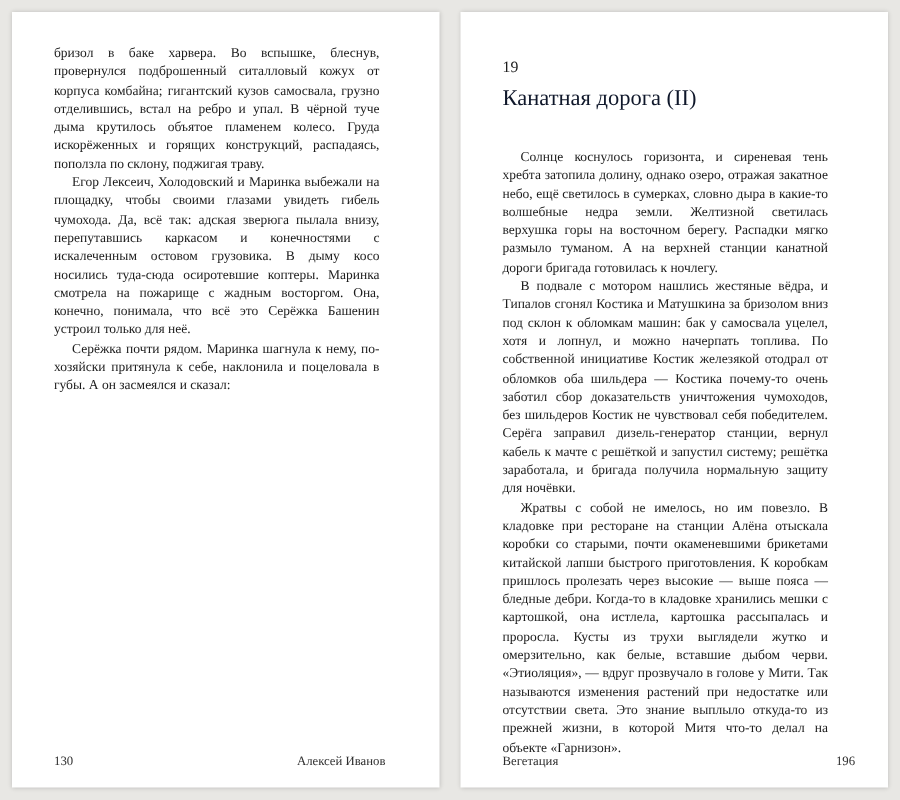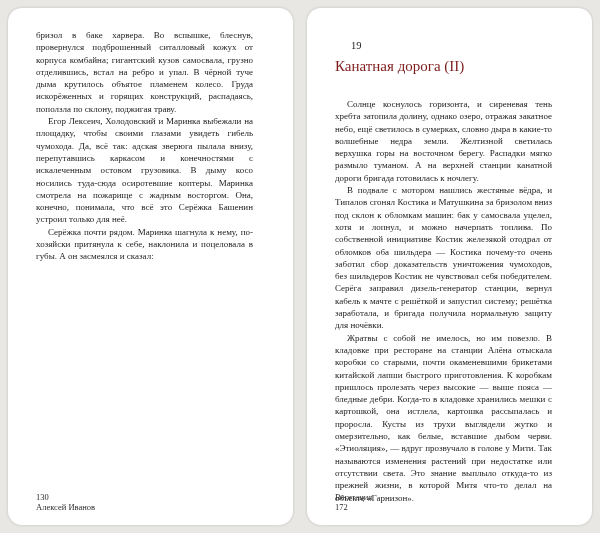--- a/index.html
+++ b/index.html
@@ -18,52 +18,50 @@
     height: 533px;
   }
   .page {
     position: relative;
     width: 337px;
     height: 517px;
     background: #ffffff;
     box-shadow: 0 0 3px rgba(0,0,0,0.18);
     padding: 21px 40px 40px 28px;
     overflow: hidden;
-    border-radius: 14px;
   }
   .page-body {
     font-size: 9px;
     line-height: 12.3px;
     text-align: justify;
     color: #1c1c1c;
   }
   .page-body p { margin: 0; text-indent: 12px; }
   .page-body p.no-indent { text-indent: 0; }
   .chapter-number {
     font-size: 10.5px;
     line-height: 13px;
     color: #1c1c1c;
-    margin: 10px 0 5px 16px;
+    margin: 10px 0 5px 0;
   }
   .chapter-title {
     font-size: 15px;
     font-weight: normal;
     line-height: 18px;
-    color: #7f1d1d;
+    color: #0f172a;
     margin: 0 0 23px 0;
   }
   .footer {
     position: absolute;
     left: 28px; right: 22px; bottom: 13px;
     display: flex;
     justify-content: space-between;
     align-items: baseline;
     font-size: 8.5px;
     color: #2e2e2e;
-    flex-direction: column;
   }
   .footer .inset-right { margin-right: 14px; }
   .footer .inset-left { }
 </style>
 </head>
 <body>
 
 <div class="spread">
 
   <div class="page">
@@ -81,17 +79,17 @@
   <div class="page">
     <div class="chapter-number">19</div>
     <h1 class="chapter-title">Канатная дорога (II)</h1>
     <div class="page-body">
       <p>Солнце коснулось горизонта, и сиреневая тень хребта затопила долину, однако озеро, отражая закатное небо, ещё светилось в сумерках, словно дыра в какие-то волшебные недра земли. Желтизной светилась верхушка горы на восточном берегу. Распадки мягко размыло туманом. А на верхней станции канатной дороги бригада готовилась к ночлегу.</p>
       <p>В подвале с мотором нашлись жестяные вёдра, и Типалов сгонял Костика и Матушкина за бризолом вниз под склон к обломкам машин: бак у самосвала уцелел, хотя и лопнул, и можно начерпать топлива. По собственной инициативе Костик железякой отодрал от обломков оба шильдера — Костика почему-то очень заботил сбор доказательств уничтожения чумоходов, без шильдеров Костик не чувствовал себя победителем. Серёга заправил дизель-генератор станции, вернул кабель к мачте с решёткой и запустил систему; решётка заработала, и бригада получила нормальную защиту для ночёвки.</p>
       <p>Жратвы с собой не имелось, но им повезло. В кладовке при ресторане на станции Алёна отыскала коробки со старыми, почти окаменевшими брикетами китайской лапши быстрого приготовления. К коробкам пришлось пролезать через высокие — выше пояса — бледные дебри. Когда-то в кладовке хранились мешки с картошкой, она истлела, картошка рассыпалась и проросла. Кусты из трухи выглядели жутко и омерзительно, как белые, вставшие дыбом черви. «Этиоляция», — вдруг прозвучало в голове у Мити. Так называются изменения растений при недостатке или отсутствии света. Это знание выплыло откуда-то из прежней жизни, в которой Митя что-то делал на объекте «Гарнизон».</p>
     </div>
     <div class="footer">
       <span class="inset-left">Вегетация</span>
-      <span>172</span>
+      <span>196</span>
     </div>
   </div>
 
 </div>
 
 </body></html>

